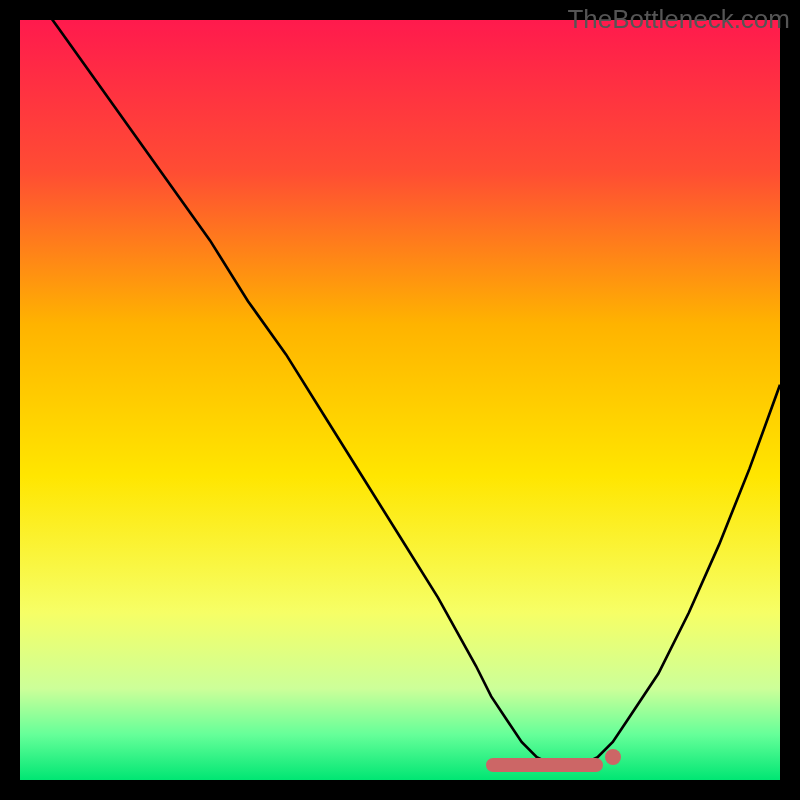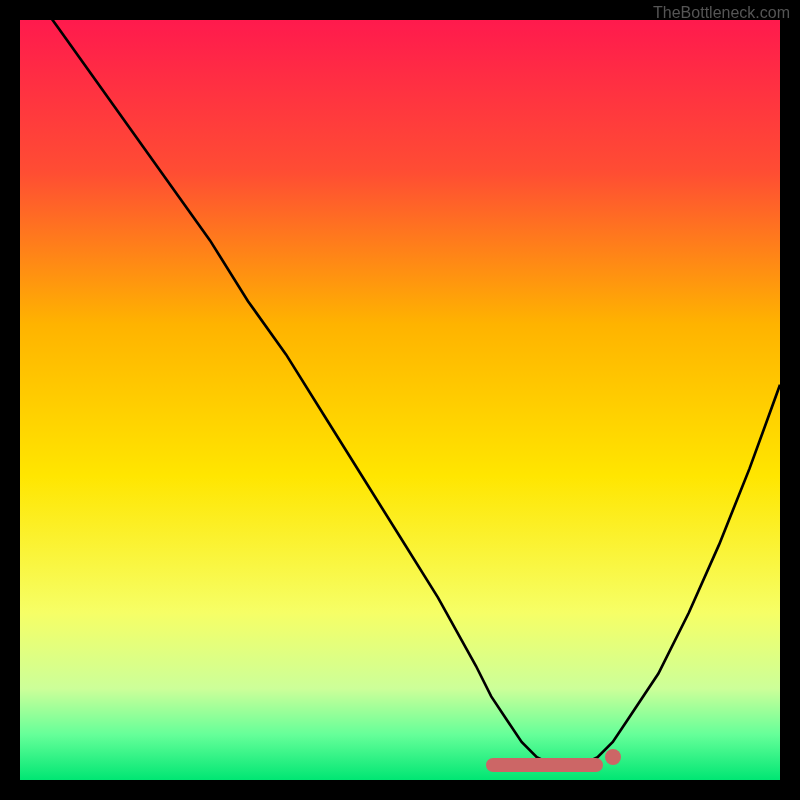--- a/index.html
+++ b/index.html
@@ -9,21 +9,21 @@
     height: 800px;
     background: #000;
     position: relative;
     font-family: Arial, sans-serif;
   }
   .watermark {
     position: absolute;
     top: 4px;
     right: 10px;
     color: #555;
-    font-size: 16px;
+    font-size: 26px;
     font-weight: 500;
     z-index: 10;
     margin-left: 40px;
   }
   .plot {
     position: absolute;
     left: 20px;
     top: 20px;
     width: 760px;
     height: 760px;

